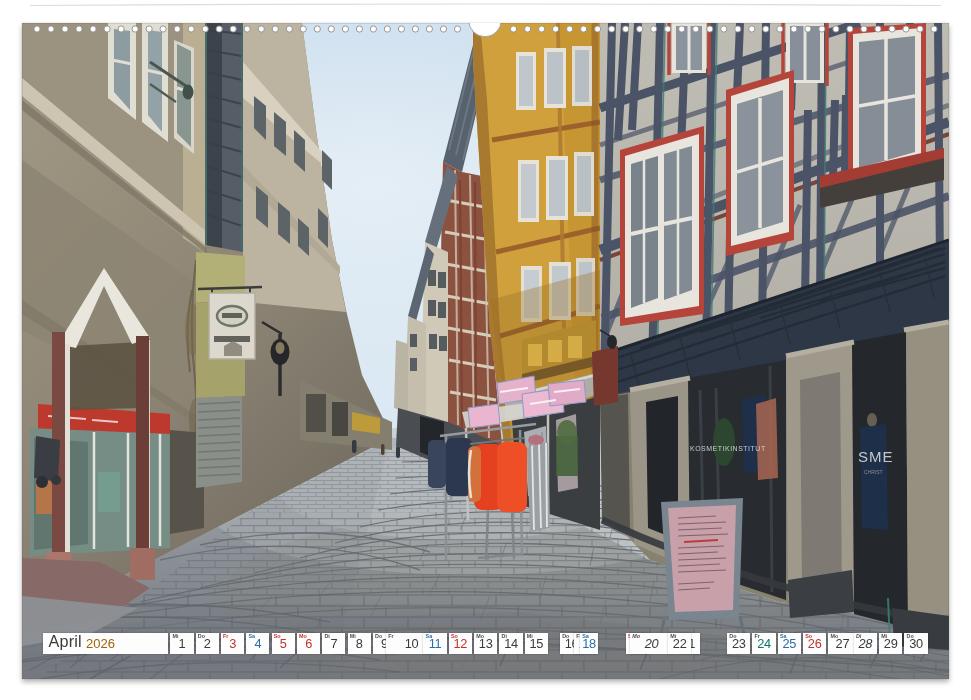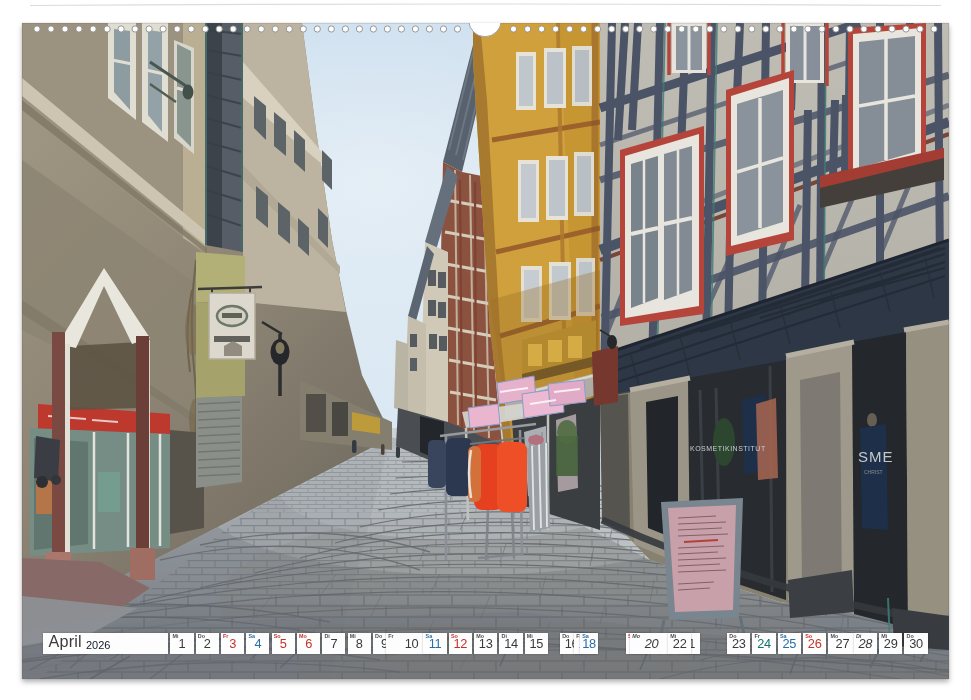--- a/index.html
+++ b/index.html
@@ -1,21 +1,21 @@
 <!DOCTYPE html>
 <html><head><meta charset="utf-8">
 <style>
 html,body{margin:0;padding:0;background:#ffffff;width:971px;height:700px;overflow:hidden;}
 #page{position:relative;width:971px;height:700px;font-family:"Liberation Sans",sans-serif;}
 #photo{position:absolute;left:22px;top:23px;width:927px;height:656px;box-shadow:0 3px 5px rgba(0,0,0,.30),0 0 1px rgba(0,0,0,.22);}
 .cbox{position:absolute;top:632.6px;height:21.4px;background:#fdfdfd;box-shadow:0 0 2px rgba(0,0,0,.25);}
 .wd{position:absolute;left:2.2px;top:1.8px;font-size:5.4px;font-weight:bold;line-height:1;}
 .num{position:absolute;left:0;right:0;bottom:3.2px;text-align:center;font-size:12.8px;line-height:1;letter-spacing:-0.3px;}
 .month{position:absolute;left:5.5px;bottom:3.2px;font-size:16.2px;color:#3b3b3b;letter-spacing:.2px;}
-.year{position:absolute;left:43px;bottom:3.4px;font-size:11px;color:#0f172a;}
+.year{position:absolute;left:43px;bottom:3.4px;font-size:13px;color:#a16207;}
 </style></head>
 <body>
 <div id="page">
 <svg width="971" height="700" viewBox="0 0 971 700" style="position:absolute;left:0;top:0">
   <path d="M30,5.5 Q485,2.5 941,5.5" stroke="#dcdcdc" stroke-width="1.2" fill="none"></path>
 </svg>
 <div id="photo"></div>
 <svg width="971" height="700" viewBox="0 0 971 700" style="position:absolute;left:0;top:0">
 <defs>
  <clipPath id="ph">

